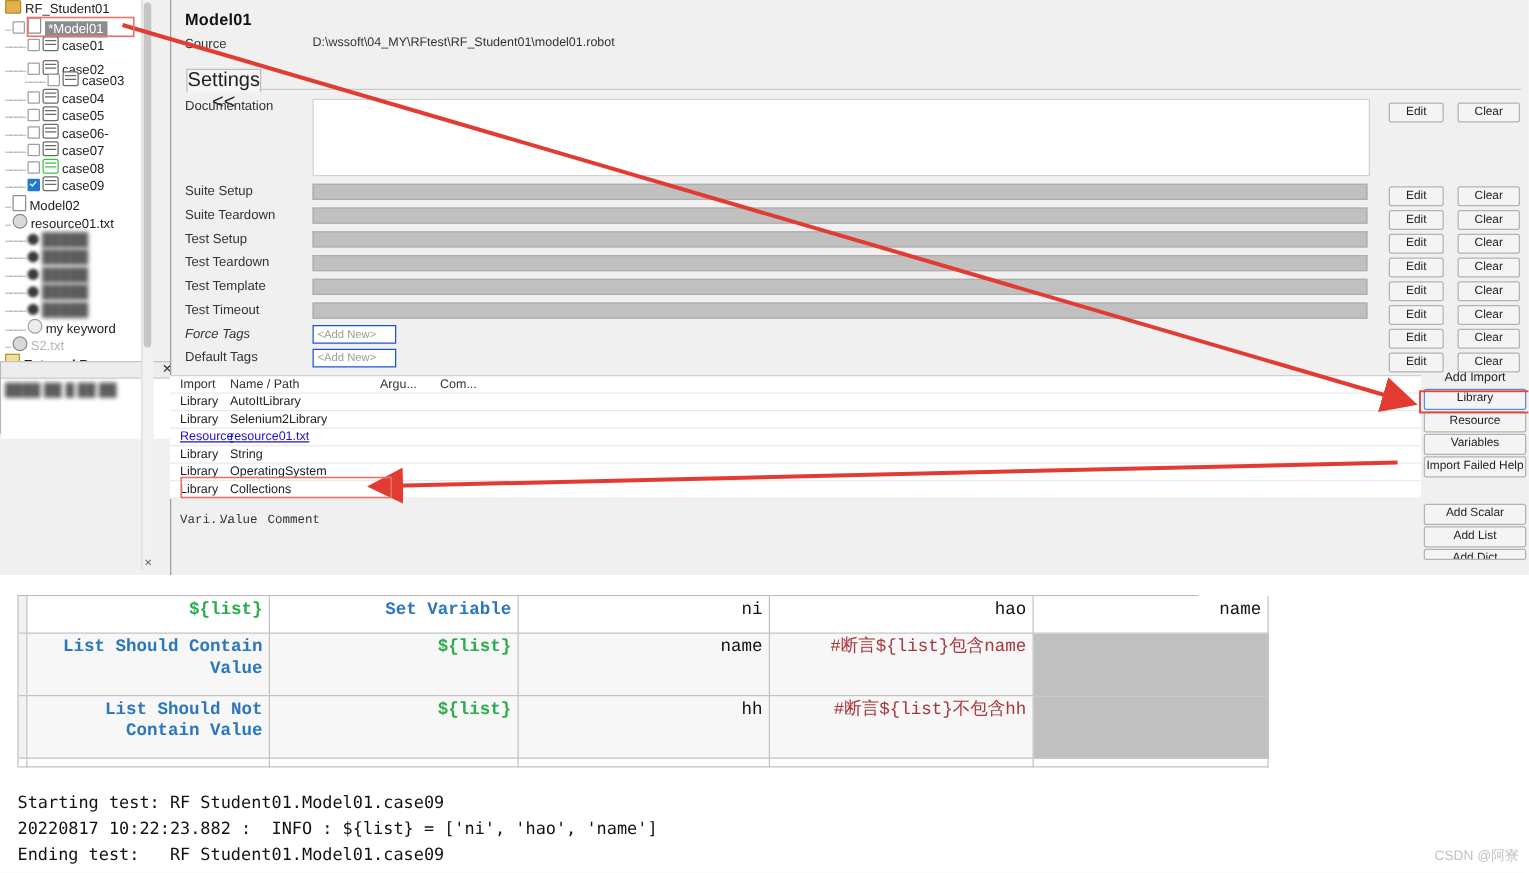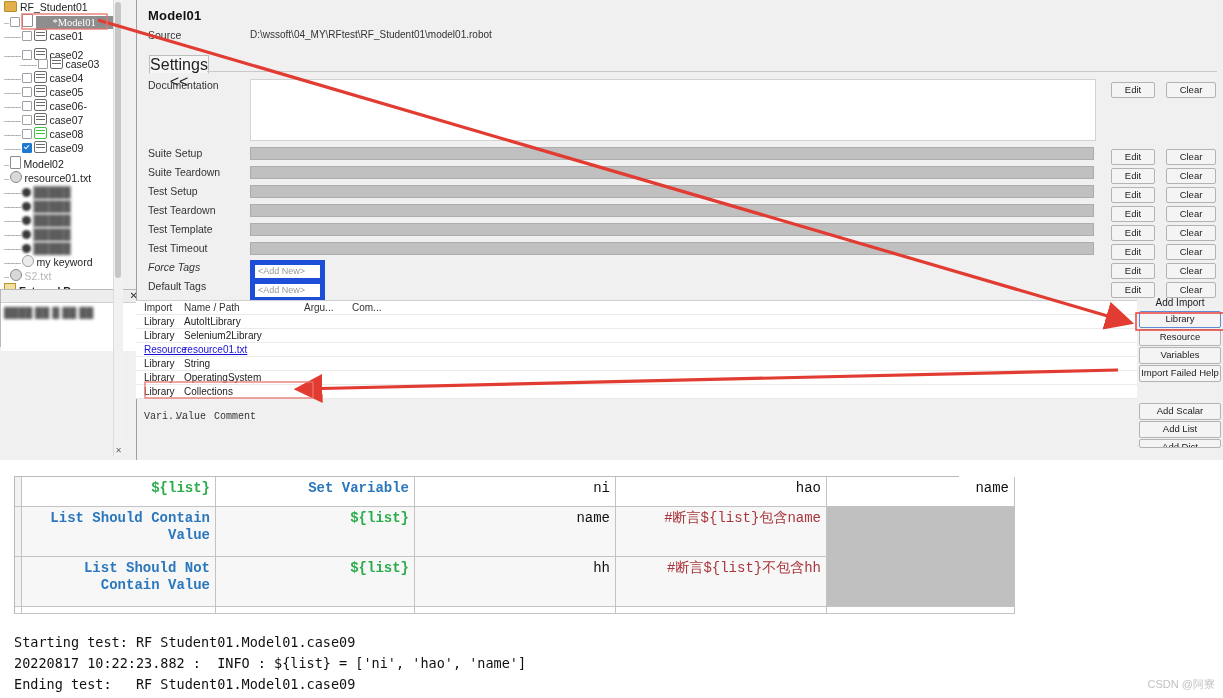--- a/index.html
+++ b/index.html
@@ -20,21 +20,21 @@
   .ico-case{border:1.4px solid #6b6b6b;border-radius:2px;background:#fff;}
   .ico-case:before{content:"";position:absolute;left:1px;top:1.5px;right:1px;height:1px;background:#6b6b6b;box-shadow:0 3px 0 #6b6b6b;}
   .ico-case.green{border-color:#3fc23f;}
   .ico-case.green:before{background:#3fc23f;box-shadow:0 3px 0 #3fc23f;}
   .ico-folder{width:11px;height:9px;background:#e3b04b;border:1px solid #b98b2c;border-radius:1px 2px 1px 1px;}
   .ico-file{width:9px;height:11px;background:#fff;border:1px solid #8d8d8d;border-radius:1px;}
   .ico-res{width:10px;height:10px;border-radius:50%;background:#d9d9d9;border:1px solid #8b8b8b;}
   .ico-kw{width:10px;height:10px;border-radius:50%;background:#ececec;border:1.5px solid #a0a0a0;}
   .ico-ext{width:10px;height:11px;background:#f0e0a0;border:1px solid #b9952c;}
   .ico-blurA{width:9px;height:9px;border-radius:50%;background:#3a3a3a;}
-  .sel-box{display:inline-block;background:#8d8d8d;color:#ffffff;padding:0 17px;font-size:10.5px;line-height:13px;font-family:Liberation Serif, serif;}
+  .sel-box{display:inline-block;background:#8d8d8d;color:#ffffff;padding:0 3px;font-size:10.5px;line-height:13px;}
   .blur{filter:blur(1.6px);display:inline-block;color:#5c5c5c;}
   .faint{color:#b6b6b6;}
 
   
   #float-panel{position:absolute;left:0;top:289px;width:140px;height:56px;background:#eeeeee;border:1px solid #b9b9b9;}
   #float-panel .fp-bar{height:12px;background:#ededed;position:relative;border-bottom:1px solid #cfcfcf;}
   #float-panel .fp-x{position:absolute;right:3px;top:0px;font-size:10px;color:#333;line-height:12px;}
   #float-panel .fp-body{background:#fff;height:42px;padding:3px;}
 
   #tree-scroll{position:absolute;left:113px;top:0;width:9px;height:456px;background:#f1f1f1;border-left:1px solid #dcdcdc;}
@@ -47,21 +47,21 @@
   #ed-src-label{position:absolute;left:11px;top:29px;font-size:10.5px;color:#333;}
   #ed-src-value{position:absolute;left:113px;top:29px;font-size:10px;color:#333;}
 
   #settings-tab{position:absolute;left:12px;top:55px;width:58px;height:17px;background:#f6f6f6;border:1px solid #bdbdbd;border-bottom-color:#f0f0f0;
                 font-size:16px;color:#222;text-align:center;line-height:17px;}
   #tab-rule{position:absolute;left:70px;top:71px;width:1010px;height:1px;background:#c9c9c9;}
 
   .set-label{position:absolute;left:11px;font-size:10.5px;color:#333;}
   .set-field{position:absolute;left:113px;background:#c0c0c0;border:1px solid #adadad;height:11px;width:842px;}
   .doc-box{position:absolute;left:113px;top:79px;width:844px;height:60px;background:#ffffff;border:1px solid #d2d2d2;}
-  .tagbox{position:absolute;left:113px;width:62px;height:13px;background:#ffffff;border:5px solid #1d4ed8;font-size:9px;color:#9b9b9b;line-height:13px;padding-left:3px;}
+  .tagbox{position:absolute;left:113px;width:62px;height:13px;background:#ffffff;border:1px solid #1d4ed8;font-size:9px;color:#9b9b9b;line-height:13px;padding-left:3px;}
   .btn{position:absolute;height:14px;background:#f4f4f4;border:1px solid #b3b3b3;border-radius:2px;
        font-size:9.5px;color:#222;text-align:center;line-height:13px;}
   .btn-edit{left:1111px;width:42px;}
   .btn-clear{left:1166px;width:48px;}
 
   
   #imp-grid{position:absolute;left:136px;top:300px;width:1001px;background:#ffffff;border-top:1px solid #cfcfcf;}
   .imp-row{height:13px;line-height:13px;border-bottom:1px solid #eaeaea;font-size:10px;color:#222;white-space:nowrap;}
   .imp-row .c1{display:inline-block;width:40px;padding-left:8px;}
   .imp-row .c2{display:inline-block;width:120px;}

